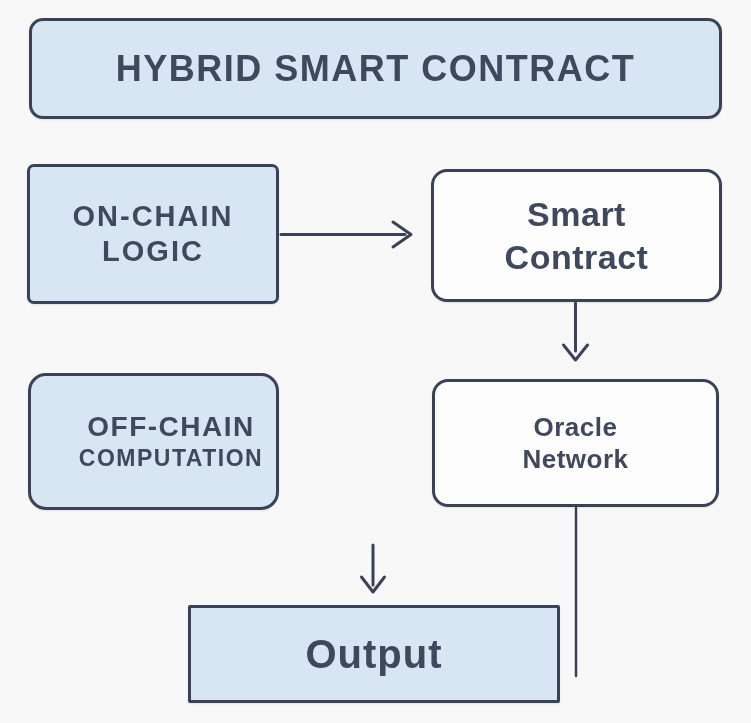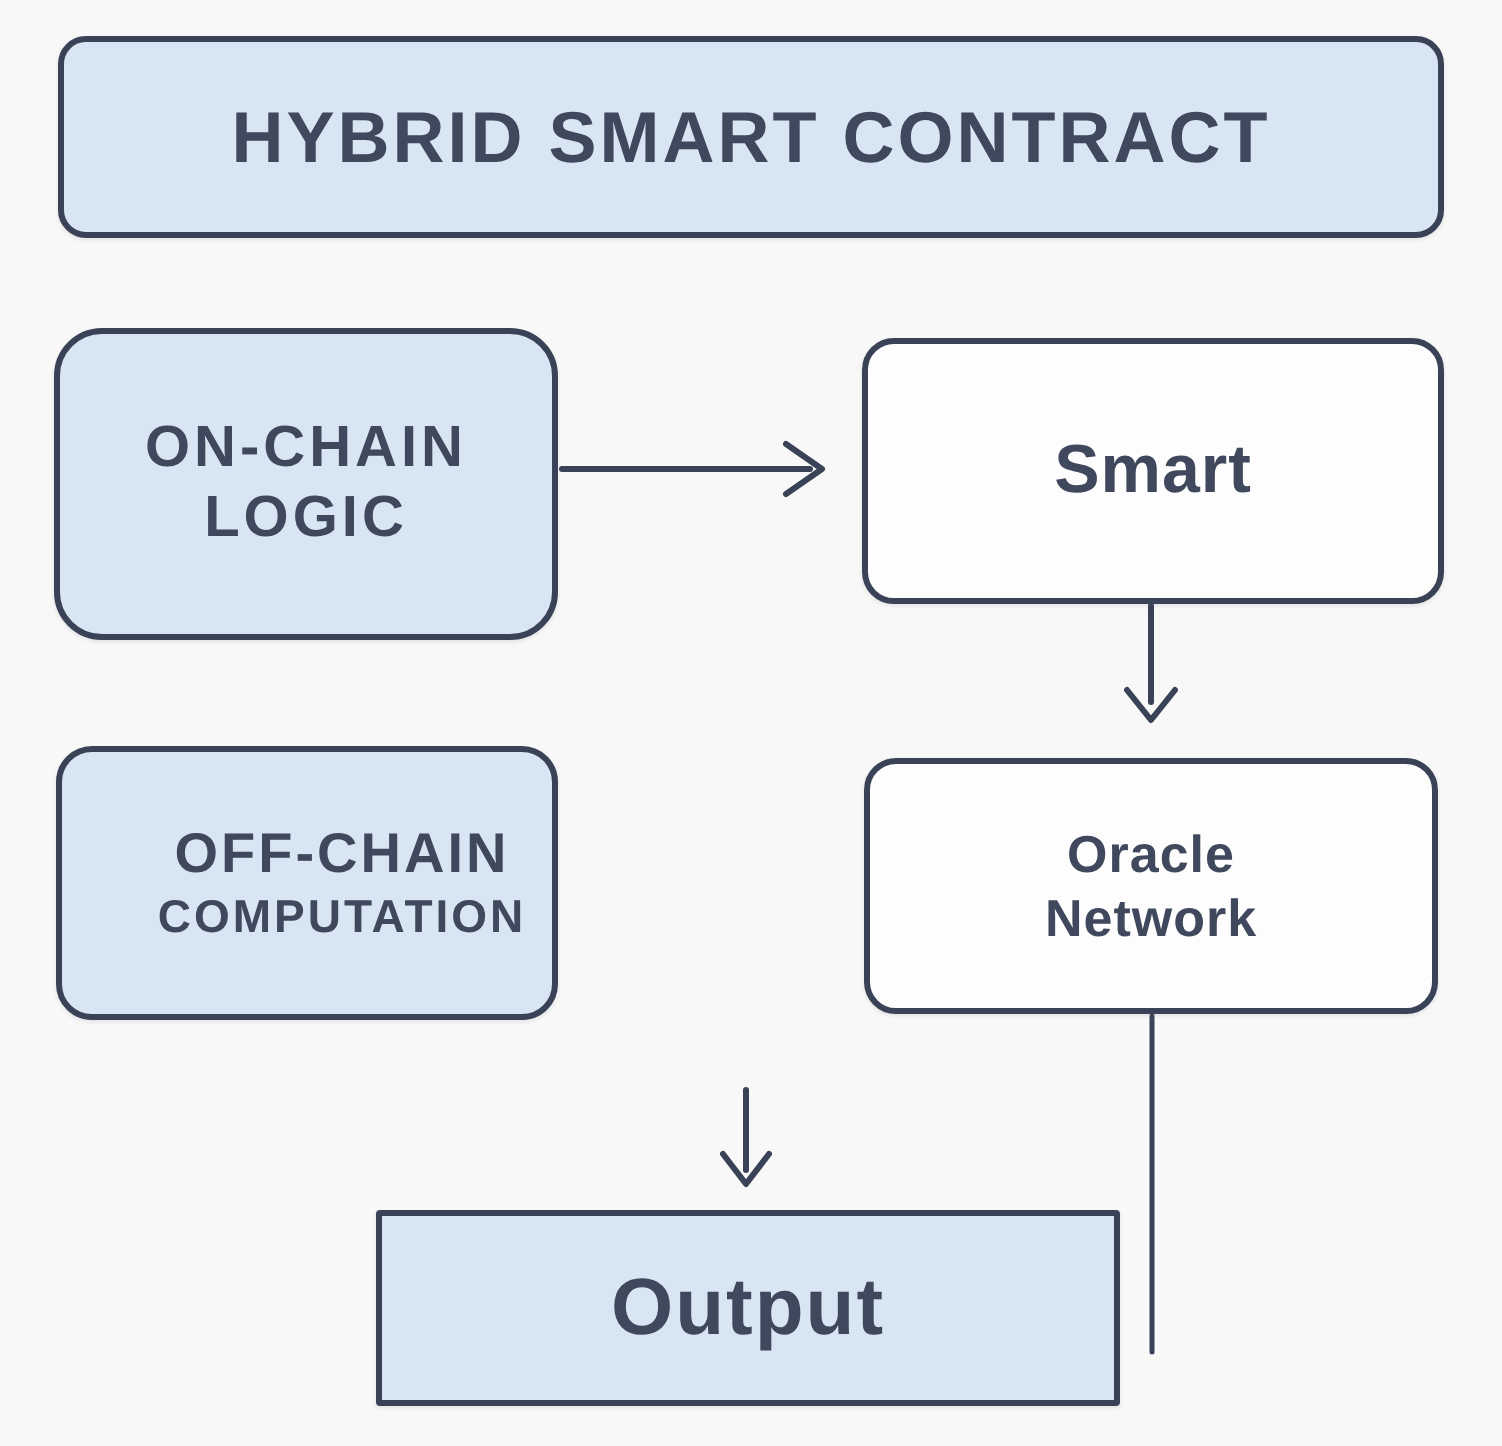--- a/index.html
+++ b/index.html
@@ -39,22 +39,22 @@
 
   .title-box {
     left: 29px; top: 18px; width: 693px; height: 101px;
     border-radius: 14px;
   }
   .title-box .t {
     font-size: 36px; letter-spacing: 1.5px;
   }
 
   .on-chain {
-    left: 27px; top: 164px; width: 252px; height: 156px;
-    border-radius: 24px;
+    left: 27px; top: 164px; width: 252px; height: 140px;
+    border-radius: 7px;
   }
   .on-chain .t { font-size: 29px; letter-spacing: 2px; line-height: 1.22; }
 
   .smart-contract {
     left: 431px; top: 169px; width: 291px; height: 133px;
     border-radius: 16px;
   }
   .smart-contract .t { font-size: 34px; letter-spacing: 0.5px; line-height: 1.25; }
 
   .off-chain {
@@ -118,20 +118,21 @@
     <span class="t">HYBRID SMART CONTRACT</span>
   </div>
 
   <div class="node blue on-chain">
     <span class="t">ON-CHAIN</span>
     <span class="t">LOGIC</span>
   </div>
 
   <div class="node white smart-contract">
     <span class="t">Smart</span>
+    <span class="t">Contract</span>
   </div>
 
   <div class="node blue off-chain">
     <span class="t1">OFF-CHAIN</span>
     <span class="t2">COMPUTATION</span>
   </div>
 
   <div class="node white oracle">
     <span class="t">Oracle</span>
     <span class="t">Network</span>

